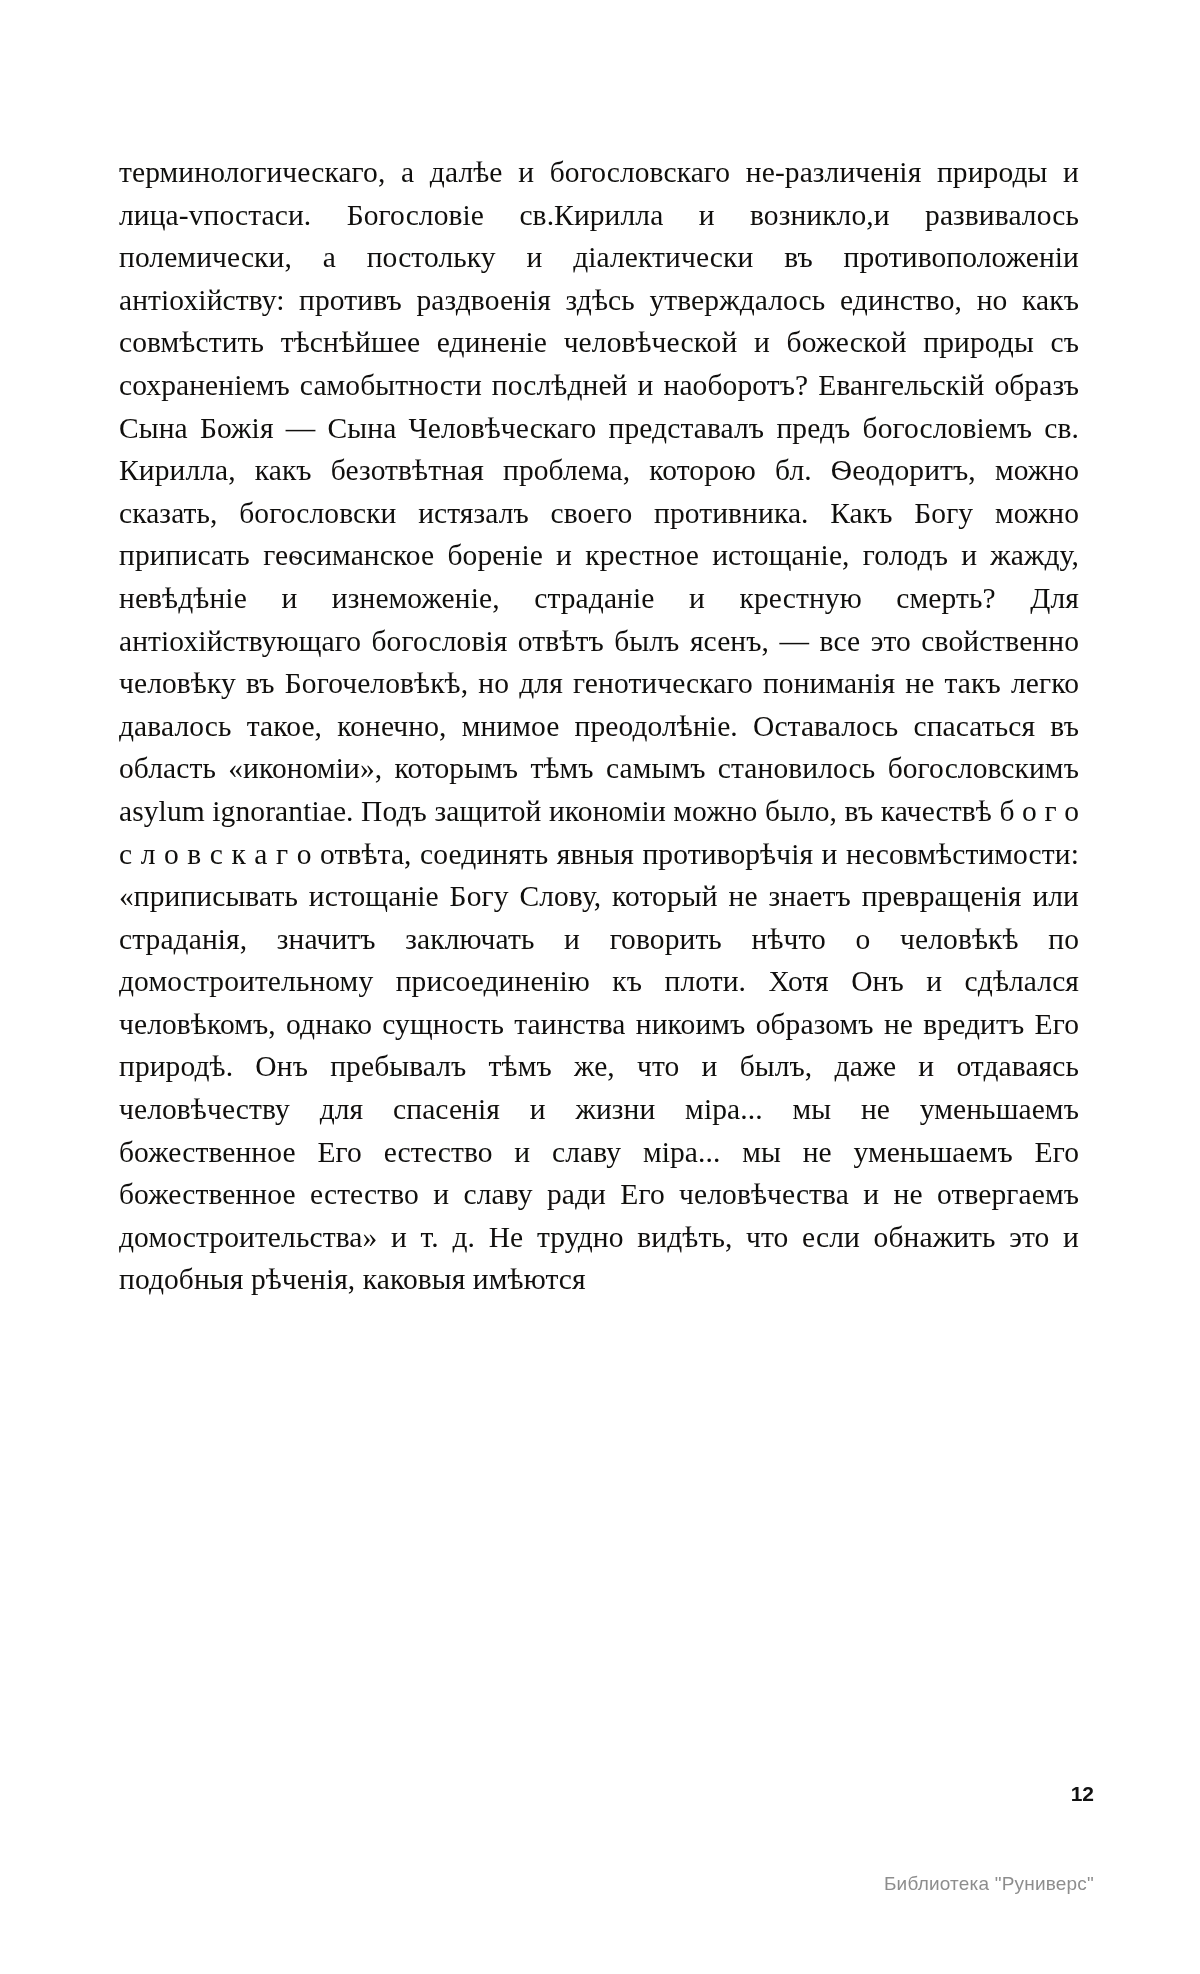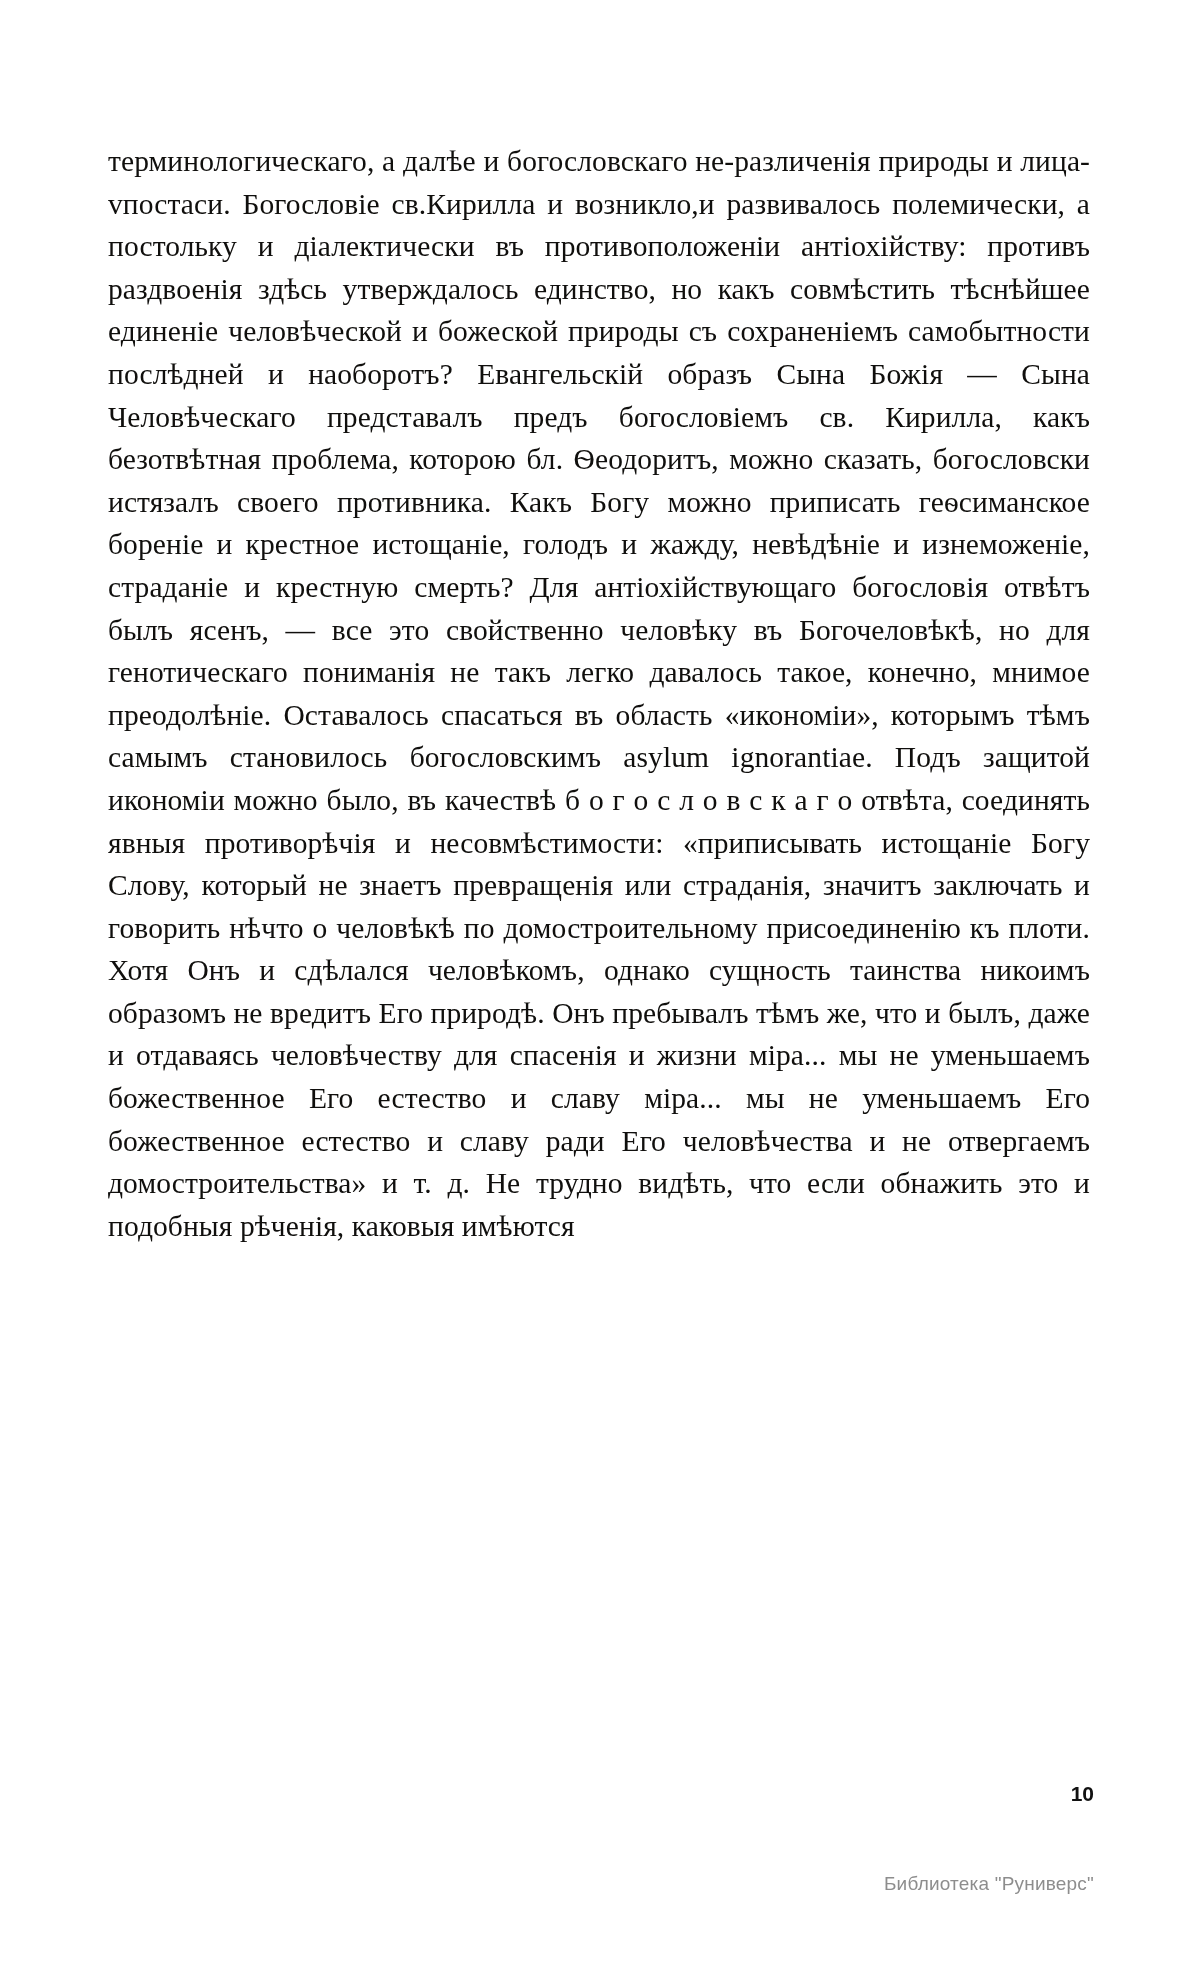--- a/index.html
+++ b/index.html
@@ -29,21 +29,21 @@
     width: 990px;
     font-size: 29.5px;
     line-height: 42.6px;
     text-align: justify;
     text-justify: inter-word;
     letter-spacing: 0.1px;
     color: #100f0d;
     font-family: "Liberation Serif", serif;
   }
   .text-block p {
-    margin: 4px;
+    margin: 15px;
     text-indent: 0;
   }
   .page-number {
     position: absolute;
     right: 106px;
     top: 1782px;
     font-family: "Liberation Sans", sans-serif;
     font-size: 21px;
     font-weight: bold;
     color: #111111;
@@ -60,17 +60,17 @@
 </style>
 </head>
 <body>
 
 <div class="page">
 
   <div class="text-block">
     <p>терминологическаго, а далѣе и богословскаго не-различенія природы и лица-vпостаси. Богословіе св.Кирилла и возникло,и развивалось полемически, а постольку и діалектически въ противоположеніи антіохійству: противъ раздвоенія здѣсь утверждалось единство, но какъ совмѣстить тѣснѣйшее единеніе человѣческой и божеской природы съ сохраненіемъ самобытности послѣдней и наоборотъ? Евангельскій образъ Сына Божія — Сына Человѣческаго представалъ предъ богословіемъ св. Кирилла, какъ безотвѣтная проблема, которою бл. Ѳеодоритъ, можно сказать, богословски истязалъ своего противника. Какъ Богу можно приписать геѳсиманское бореніе и крестное истощаніе, голодъ и жажду, невѣдѣніе и изнеможеніе, страданіе и крестную смерть? Для антіохійствующаго богословія отвѣтъ былъ ясенъ, — все это свойственно человѣку въ Богочеловѣкѣ, но для генотическаго пониманія не такъ легко давалось такое, конечно, мнимое преодолѣніе. Оставалось спасаться въ область «икономіи», которымъ тѣмъ самымъ становилось богословскимъ asylum ignorantiae. Подъ защитой икономіи можно было, въ качествѣ б о г о с л о в с к а г о отвѣта, соединять явныя противорѣчія и несовмѣстимости: «приписывать истощаніе Богу Слову, который не знаетъ превращенія или страданія, значитъ заключать и говорить нѣчто о человѣкѣ по домостроительному присоединенію къ плоти. Хотя Онъ и сдѣлался человѣкомъ, однако сущность таинства никоимъ образомъ не вредитъ Его природѣ. Онъ пребывалъ тѣмъ же, что и былъ, даже и отдаваясь человѣчеству для спасенія и жизни міра... мы не уменьшаемъ божественное Его естество и славу міра... мы не уменьшаемъ Его божественное естество и славу ради Его человѣчества и не отвергаемъ домостроительства» и т. д. Не трудно видѣть, что если обнажить это и подобныя рѣченія, каковыя имѣются</p>
   </div>
 
-  <div class="page-number">10</div>
+  <div class="page-number">12</div>
 
   <div class="watermark">Библиотека "Руниверс"</div>
 
 </div>
 
 </body></html>

